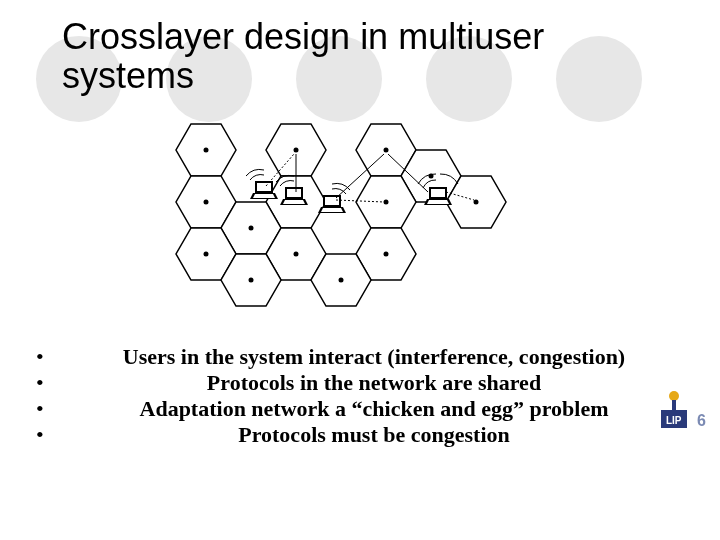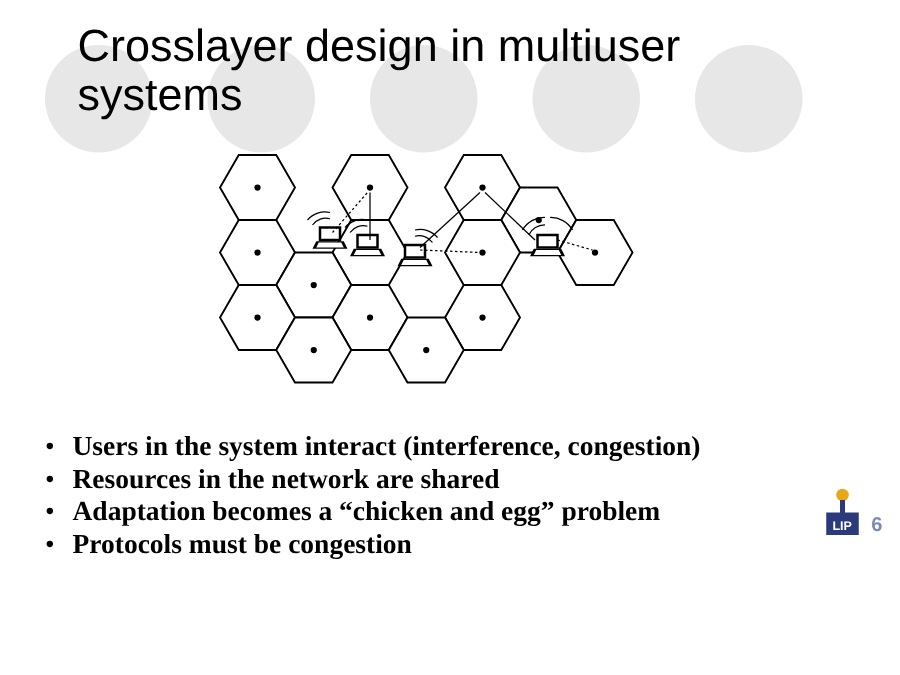--- a/index.html
+++ b/index.html
@@ -3,21 +3,21 @@
 <meta charset="utf-8">
 <style>
   * { margin: 0; padding: 0; box-sizing: border-box; }
   html, body { width: 720px; height: 540px; background: #fff; font-family: Arial, Helvetica, sans-serif; overflow: hidden; }
   .slide { position: relative; width: 720px; height: 440px; }
   .bg-circles { position: absolute; top: 36px; left: 36px; right: 0; height: 90px; pointer-events: none; }
   .bg-circle { position: absolute; width: 86px; height: 86px; border-radius: 50%; background: #e7e7e7; }
   .title { position: absolute; top: 18px; left: 62px; right: 60px; font-size: 36px; font-weight: 400; color: #000; line-height: 1.08; font-family: Arial, sans-serif; }
   .diagram { position: absolute; top: 118px; left: 136px; width: 420px; height: 200px; }
   .bullets { position: absolute; top: 344px; left: 30px; right: 30px; }
-  .bullets li { list-style: none; font-size: 22px; color: #000; font-weight: bold; font-family: "Times New Roman", Times, serif; line-height: 1.18; padding-left: 28px; position: relative; }
+  .bullets li { list-style: none; font-size: 22px; color: #000; font-weight: bold; font-family: "Times New Roman", Times, serif; line-height: 1.18; padding-left: 28px; position: relative; text-align: center; }
   .bullets li::before { content: "•"; position: absolute; left: 6px; top: 0; font-weight: normal; }
   .footer { position: absolute; bottom: 10px; right: 14px; display: flex; align-items: flex-end; gap: 6px; }
   .logo { width: 34px; height: 40px; position: relative; }
   .page-num { font-size: 16px; color: #7b8ab3; font-weight: bold; font-family: Arial, sans-serif; }
 </style>
 </head>
 <body>
 <div class="slide">
 
   <div class="bg-circles">
@@ -115,22 +115,22 @@
         <line x1="200" y1="80" x2="248" y2="36"></line>
         <line x1="200" y1="82" x2="248" y2="84" stroke-dasharray="2 2"></line>
         <line x1="292" y1="74" x2="252" y2="36"></line>
         <line x1="310" y1="74" x2="338" y2="82" stroke-dasharray="2 2"></line>
       </g>
     </svg>
   </div>
 
   <ul class="bullets">
     <li>Users in the system interact (interference, congestion)</li>
-    <li>Resources in the network are shared</li>
-    <li>Adaptation becomes a “chicken and egg” problem</li>
+    <li>Protocols in the network are shared</li>
+    <li>Adaptation network a “chicken and egg” problem</li>
     <li>Protocols must be congestion</li>
   </ul>
 
   <div class="footer">
     <div class="logo">
       <svg width="34" height="40" viewBox="0 0 34 40">
         <rect x="4" y="20" width="26" height="18" fill="#2a3a7a"></rect>
         <circle cx="17" cy="6" r="5" fill="#e6a817"></circle>
         <rect x="15" y="10" width="4" height="12" fill="#2a3a7a"></rect>
         <text x="9" y="34" font-size="10" font-weight="bold" fill="#fff" font-family="Arial">L</text>

